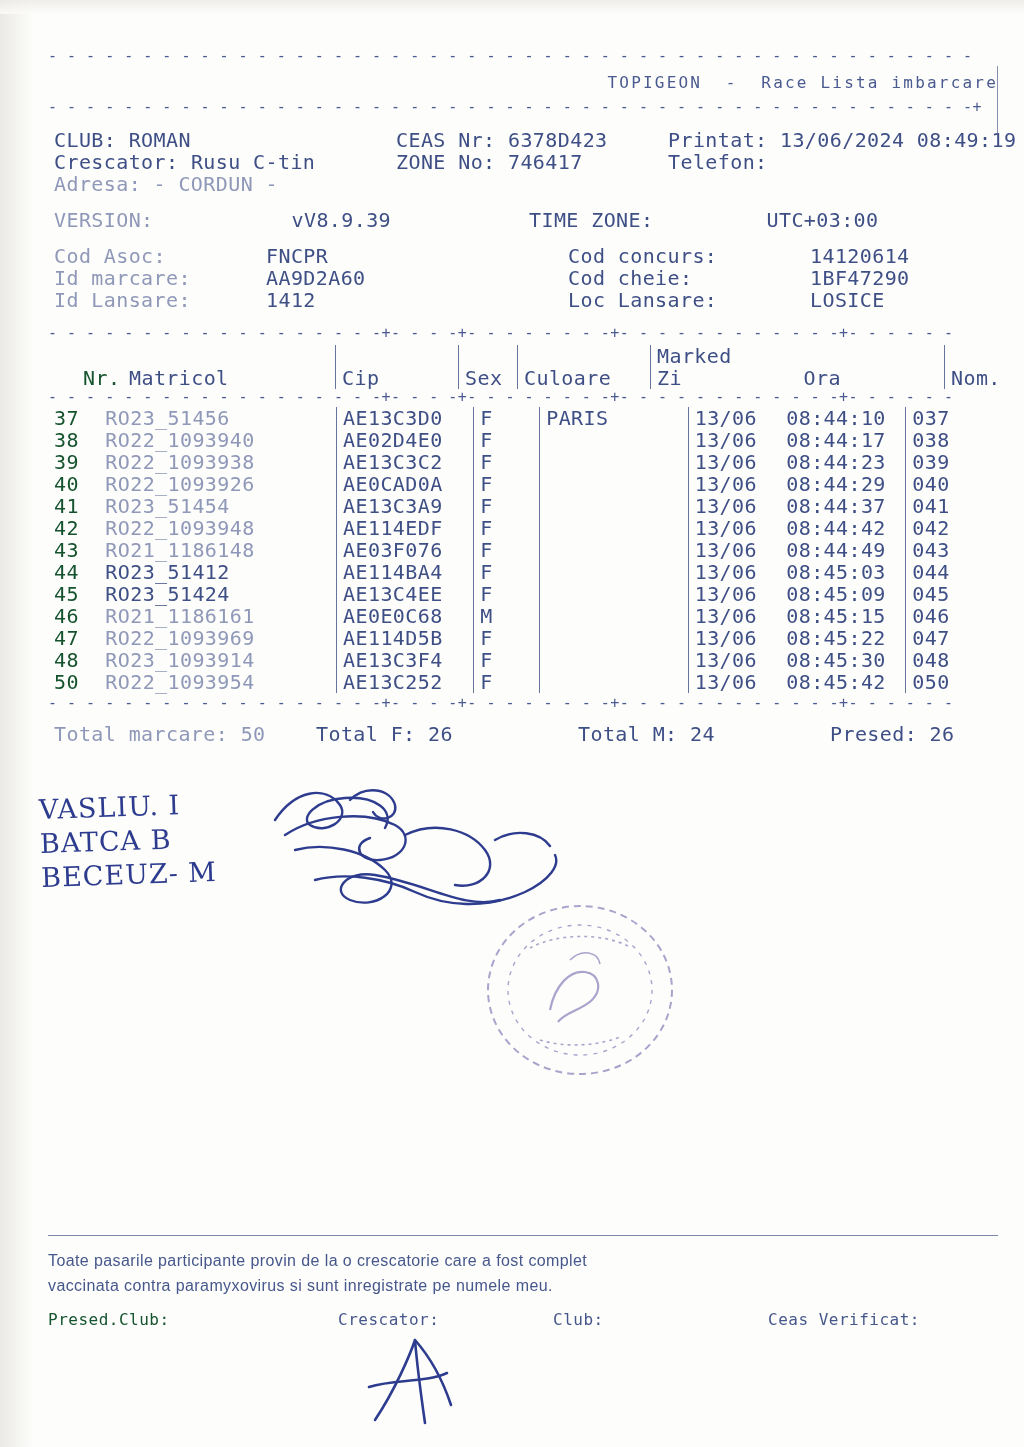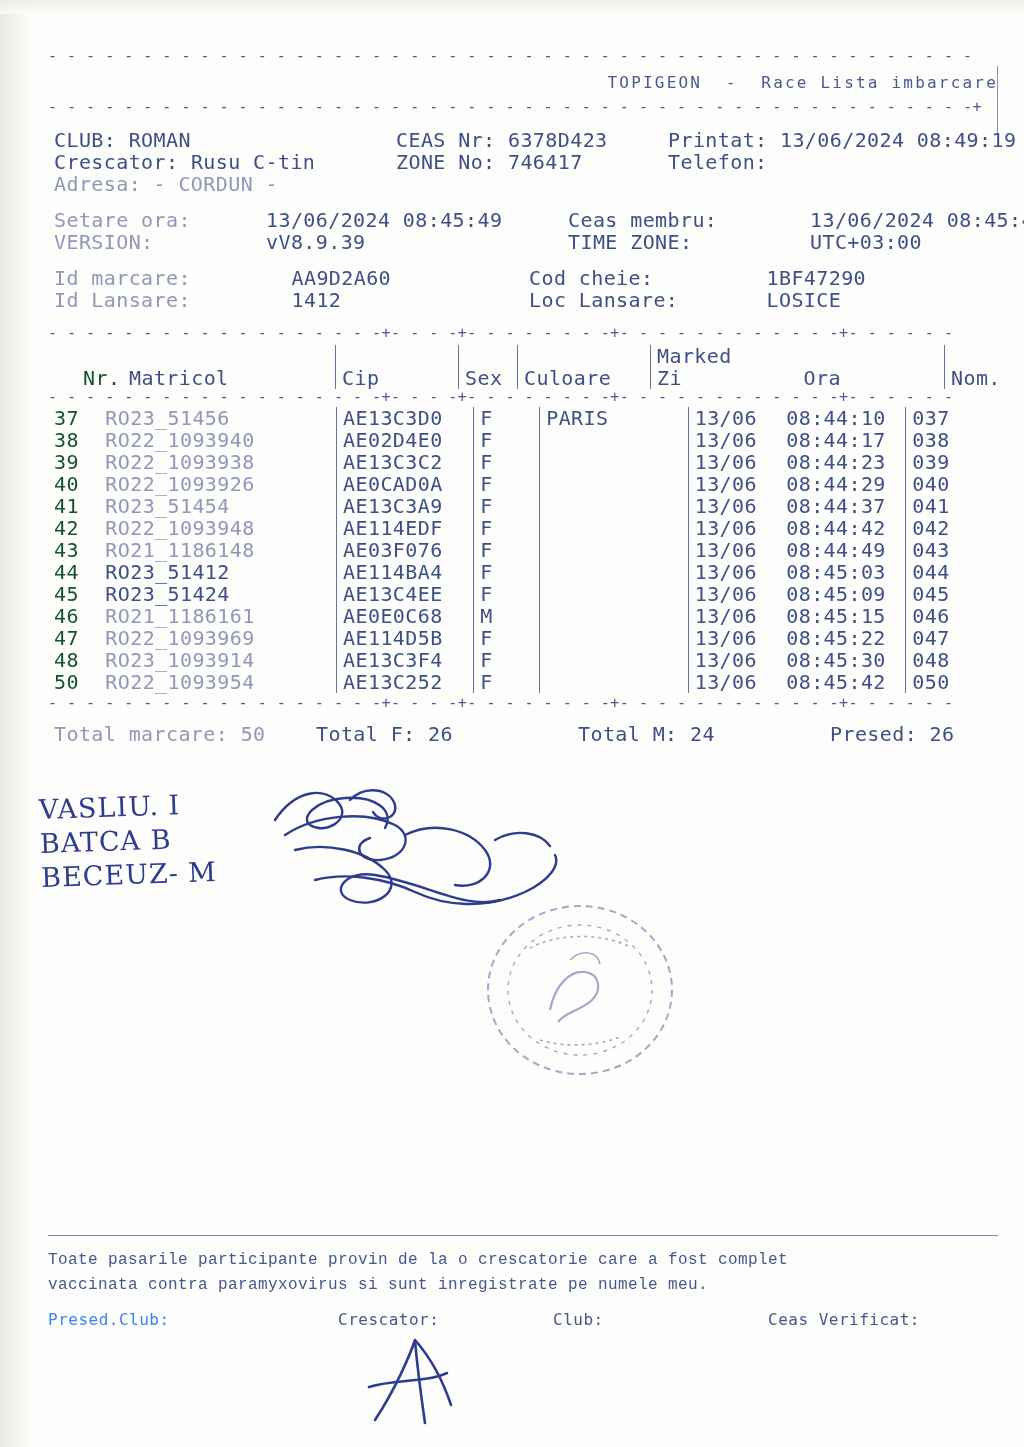--- a/index.html
+++ b/index.html
@@ -140,40 +140,40 @@
     top: 1235px;
     width: 950px;
   }
   .footer .fline {
     border: none;
     border-top: 1px solid #7d86ab;
     margin: 0 0 12px 0;
   }
   .footer pre {
     margin: 0;
-    font-family: Liberation Mono, monospace;
+    font-family: Liberation Sans, sans-serif;
     font-size: 16px;
     line-height: 25px;
     letter-spacing: .4px;
     color: #46578c;
     white-space: pre;
   }
   .sign-row {
     position: absolute;
     left: 48px;
     top: 1310px;
     width: 950px;
     font-family: "DejaVu Sans Mono", monospace;
     font-size: 16px;
     letter-spacing: .5px;
     color: #46578c;
     display: flex;
   }
   .sign-row > div { white-space: pre; }
-  .sr1 { width: 290px; color: #3b82f6; }
+  .sr1 { width: 290px; color: #14532d; }
   .sr2 { width: 215px; }
   .sr3 { width: 215px; }
   .sr4 { width: 220px; }
   .signature2 {
     position: absolute;
     left: 355px;
     top: 1335px;
     width: 120px;
     height: 95px;
   }
@@ -213,39 +213,39 @@
         <td></td>
         <td></td>
       </tr>
     </tbody>
       </table>
 
     <div class="section-gap"></div>
 
     <table class="tbl" style="table-layout:fixed;">
       <tbody>
-          <tr>
-        <td style="width:200px" class="faded">Setare ora:</td>
-        <td style="width:290px">13/06/2024 08:45:49</td>
-        <td style="width:230px">Ceas membru:</td>
-        <td>13/06/2024 08:45:49</td>
-      </tr>
       <tr>
         <td class="faded">VERSION:</td>
         <td>vV8.9.39</td>
         <td>TIME ZONE:</td>
         <td>UTC+03:00</td>
       </tr>
     </tbody>
       </table>
 
     <div class="section-gap"></div>
 
     <table class="tbl" style="table-layout:fixed;">
       <tbody>
+          <tr>
+        <td style="width:200px" class="faded">Cod Asoc:</td>
+        <td style="width:290px">FNCPR</td>
+        <td style="width:230px">Cod concurs:</td>
+        <td>14120614</td>
+      </tr>
       <tr>
         <td class="faded">Id marcare:</td>
         <td>AA9D2A60</td>
         <td>Cod cheie:</td>
         <td>1BF47290</td>
       </tr>
       <tr>
         <td class="faded">Id Lansare:</td>
         <td>1412</td>
         <td>Loc Lansare:</td>

